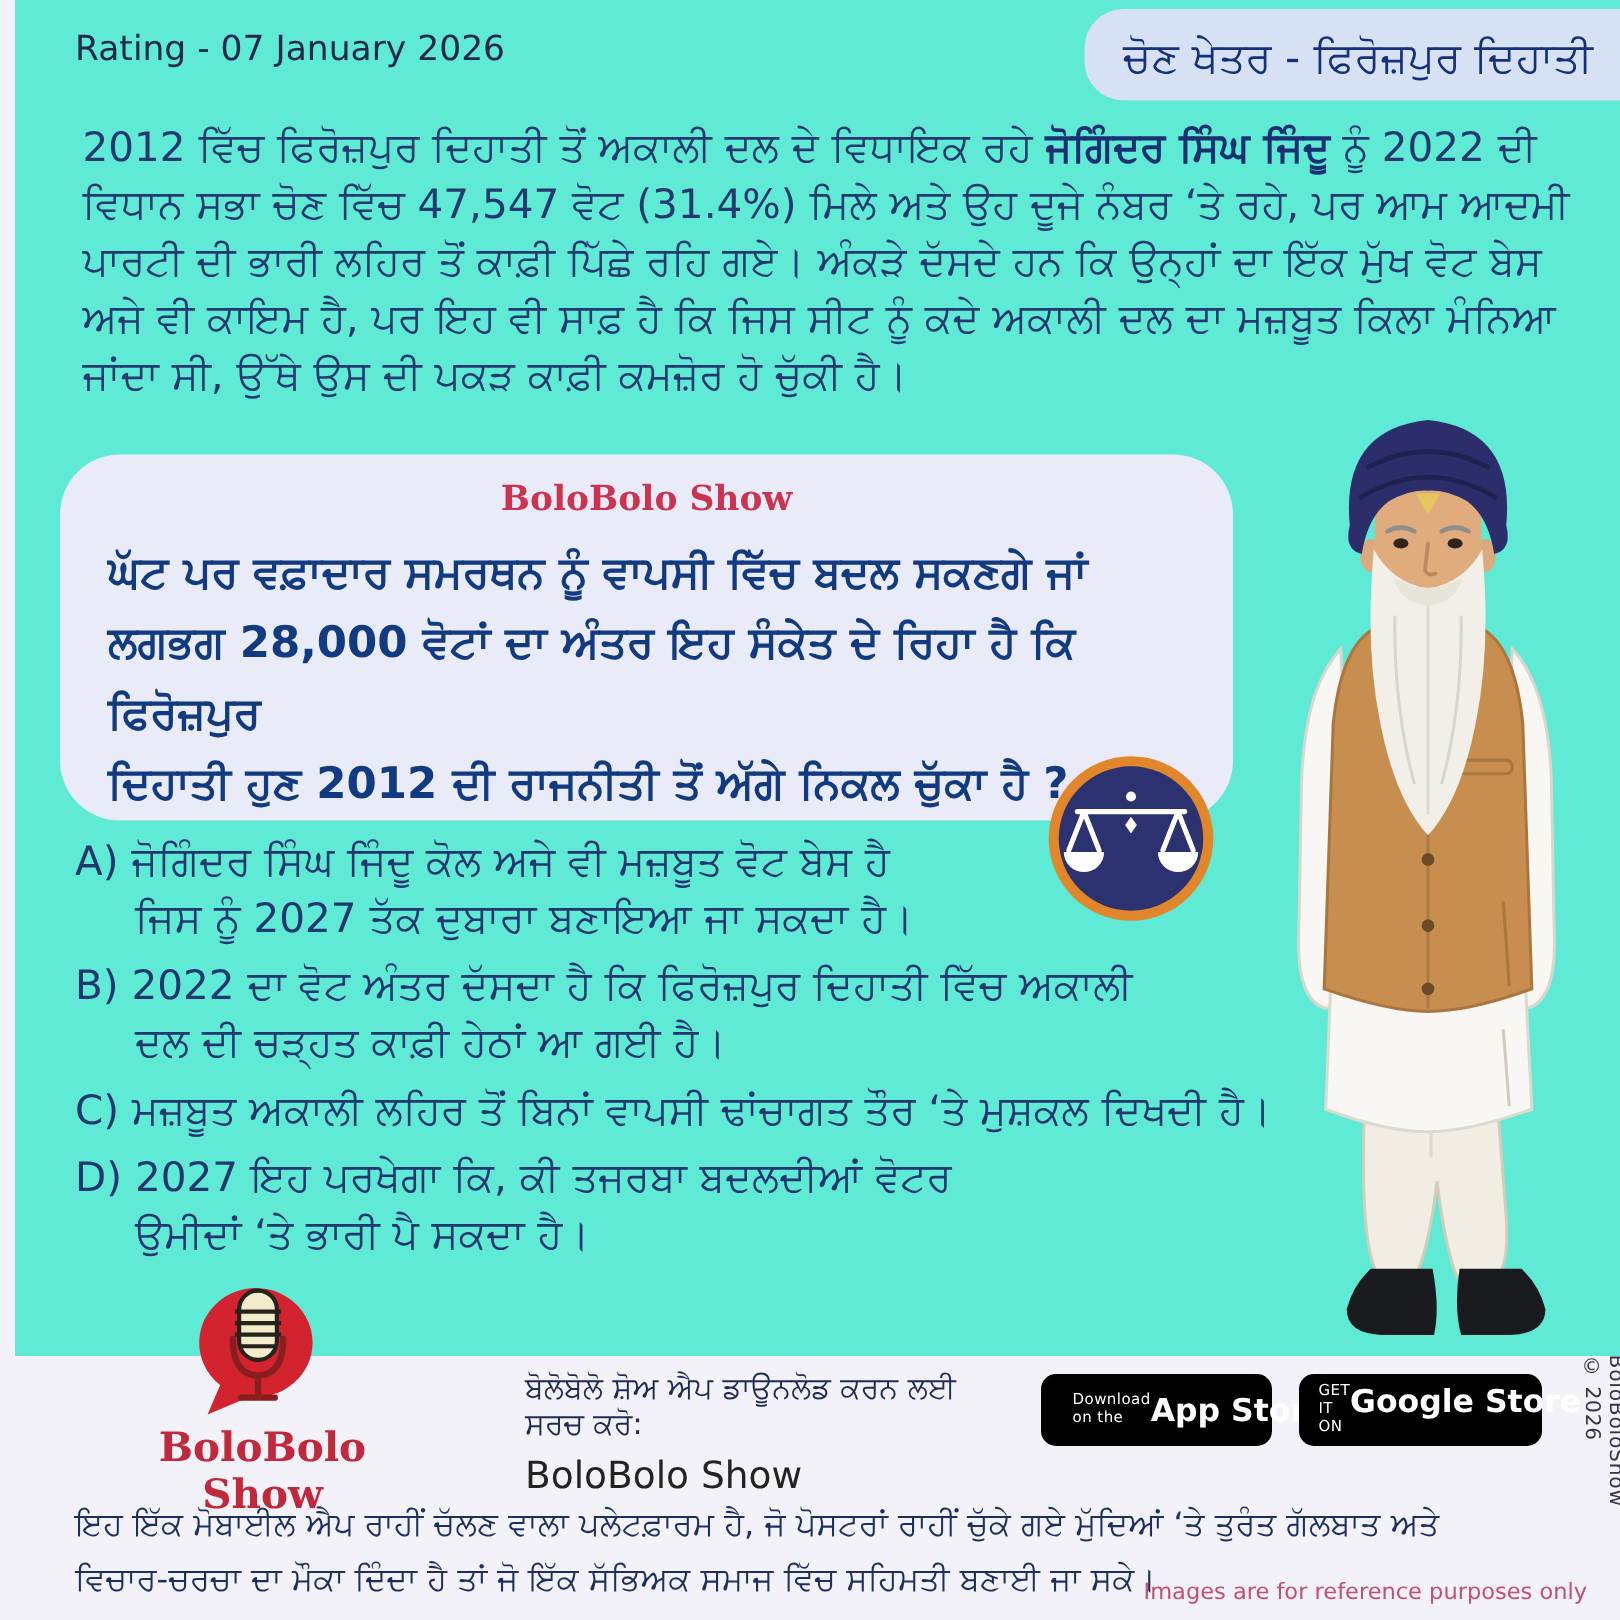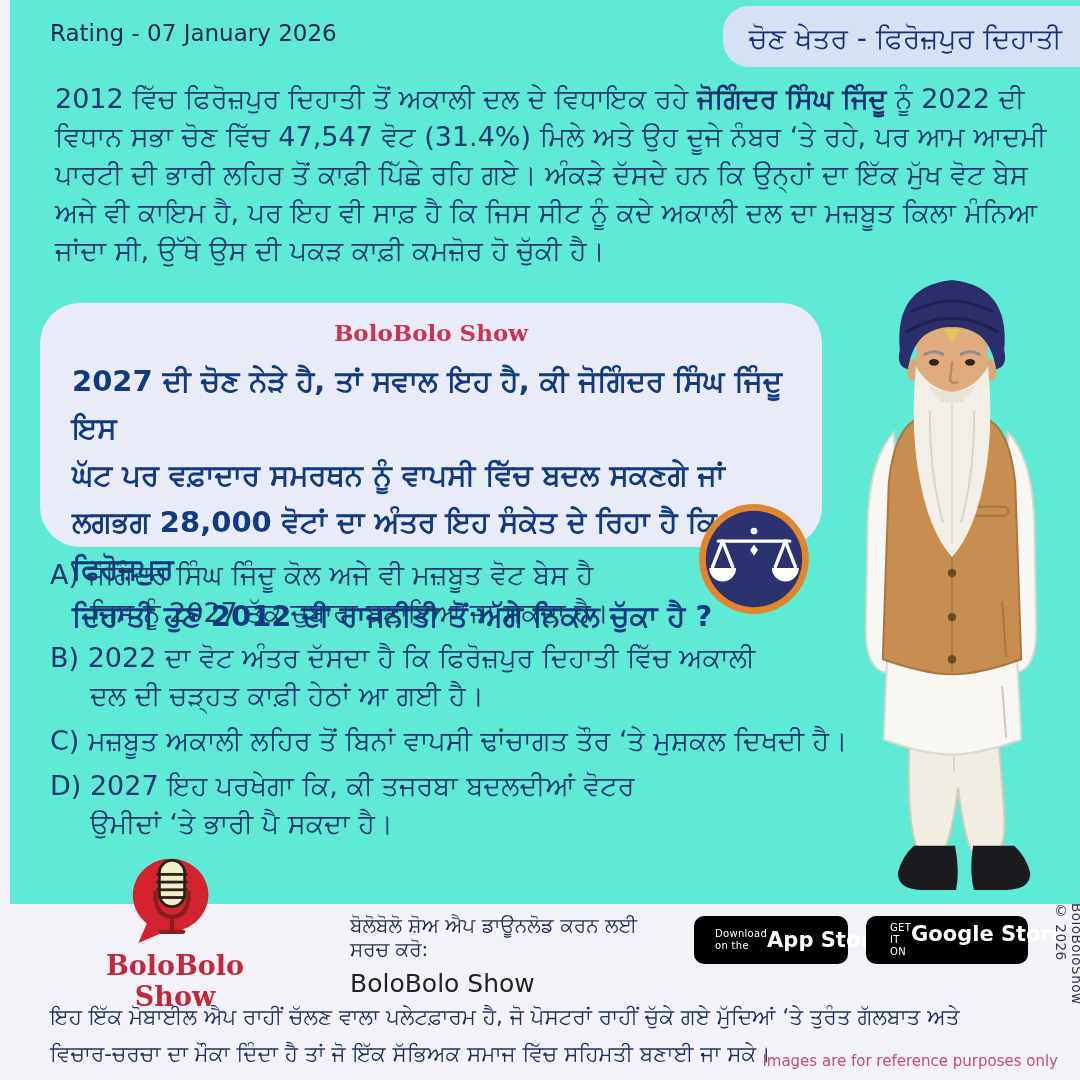--- a/index.html
+++ b/index.html
@@ -40,21 +40,21 @@
                font-family:"DejaVu Serif", serif; font-weight:bold; font-size:27px;
                color:#c2283c; }
 
   .dl-block { position:absolute; left:340px; top:913px; width:330px; text-align:left; }
   .dl-line1 { font-size:20px; color:#1d2a52; }
   .dl-line2 { font-size:25px; color:#232323; margin-top:8px; }
 
   .store-badge { position:absolute; background:#000; border-radius:10px; display:flex;
                  align-items:center; color:#fff; }
   .app-store { left:684px; top:916px; width:154px; height:48px; padding-left:12px; }
-  .google-play { left:856px; top:916px; width:162px; height:48px; padding-left:15px; }
+  .google-play { left:856px; top:916px; width:162px; height:48px; padding-left:4px; }
   .store-txt { margin-left:9px; display:flex; flex-direction:row; justify-content:space-between; }
   .store-top { font-size:10px; letter-spacing:0.3px; line-height:12px; }
   .store-bottom { font-size:21px; font-weight:bold; line-height:24px; white-space:nowrap; }
 
   .desc { position:absolute; left:40px; top:998px; width:1000px; 
           font-size:21.5px; line-height:37px; color:#1c2f5e; }
 
   .copyright { position:absolute; left:1043px; top:903px; writing-mode:vertical-rl;
                font-size:13.5px; color:#33334a; letter-spacing:0.5px; }
 
@@ -68,21 +68,20 @@
   <div class="rating">Rating - 07 January 2026</div>
   <div class="badge">ਚੋਣ ਖੇਤਰ - ਫਿਰੋਜ਼ਪੁਰ ਦਿਹਾਤੀ</div>
 
   <div class="intro">
     <span>2012 ਵਿੱਚ ਫਿਰੋਜ਼ਪੁਰ ਦਿਹਾਤੀ ਤੋਂ ਅਕਾਲੀ ਦਲ ਦੇ ਵਿਧਾਇਕ ਰਹੇ </span><b>ਜੋਗਿੰਦਰ ਸਿੰਘ ਜਿੰਦੂ</b><span> ਨੂੰ 2022 ਦੀ ਵਿਧਾਨ ਸਭਾ ਚੋਣ ਵਿੱਚ 47,547 ਵੋਟ (31.4%) ਮਿਲੇ ਅਤੇ ਉਹ ਦੂਜੇ ਨੰਬਰ ‘ਤੇ ਰਹੇ, ਪਰ ਆਮ ਆਦਮੀ ਪਾਰਟੀ ਦੀ ਭਾਰੀ ਲਹਿਰ ਤੋਂ ਕਾਫ਼ੀ ਪਿੱਛੇ ਰਹਿ ਗਏ। ਅੰਕੜੇ ਦੱਸਦੇ ਹਨ ਕਿ ਉਨ੍ਹਾਂ ਦਾ ਇੱਕ ਮੁੱਖ ਵੋਟ ਬੇਸ ਅਜੇ ਵੀ ਕਾਇਮ ਹੈ, ਪਰ ਇਹ ਵੀ ਸਾਫ਼ ਹੈ ਕਿ ਜਿਸ ਸੀਟ ਨੂੰ ਕਦੇ ਅਕਾਲੀ ਦਲ ਦਾ ਮਜ਼ਬੂਤ ਕਿਲਾ ਮੰਨਿਆ ਜਾਂਦਾ ਸੀ, ਉੱਥੇ ਉਸ ਦੀ ਪਕੜ ਕਾਫ਼ੀ ਕਮਜ਼ੋਰ ਹੋ ਚੁੱਕੀ ਹੈ।</span>
   </div>
 
   <div class="card">
     <div class="card-brand">BoloBolo Show</div>
     <div class="question">
-      <div>2027 ਦੀ ਚੋਣ ਨੇੜੇ ਹੈ, ਤਾਂ ਸਵਾਲ ਇਹ ਹੈ, ਕੀ ਜੋਗਿੰਦਰ ਸਿੰਘ ਜਿੰਦੂ ਇਸ</div>
       <div>ਘੱਟ ਪਰ ਵਫ਼ਾਦਾਰ ਸਮਰਥਨ ਨੂੰ ਵਾਪਸੀ ਵਿੱਚ ਬਦਲ ਸਕਣਗੇ ਜਾਂ</div>
       <div>ਲਗਭਗ 28,000 ਵੋਟਾਂ ਦਾ ਅੰਤਰ ਇਹ ਸੰਕੇਤ ਦੇ ਰਿਹਾ ਹੈ ਕਿ ਫਿਰੋਜ਼ਪੁਰ</div>
       <div>ਦਿਹਾਤੀ ਹੁਣ 2012 ਦੀ ਰਾਜਨੀਤੀ ਤੋਂ ਅੱਗੇ ਨਿਕਲ ਚੁੱਕਾ ਹੈ ?</div>
     </div>
   </div>
 
   <svg class="scales" viewBox="0 0 100 100">
     <circle cx="50" cy="50" r="49" fill="#e2862b"></circle>
     <circle cx="50" cy="50" r="43" fill="#2c3170"></circle>
     <g stroke="#ffffff" stroke-width="3" fill="none" stroke-linecap="round">

